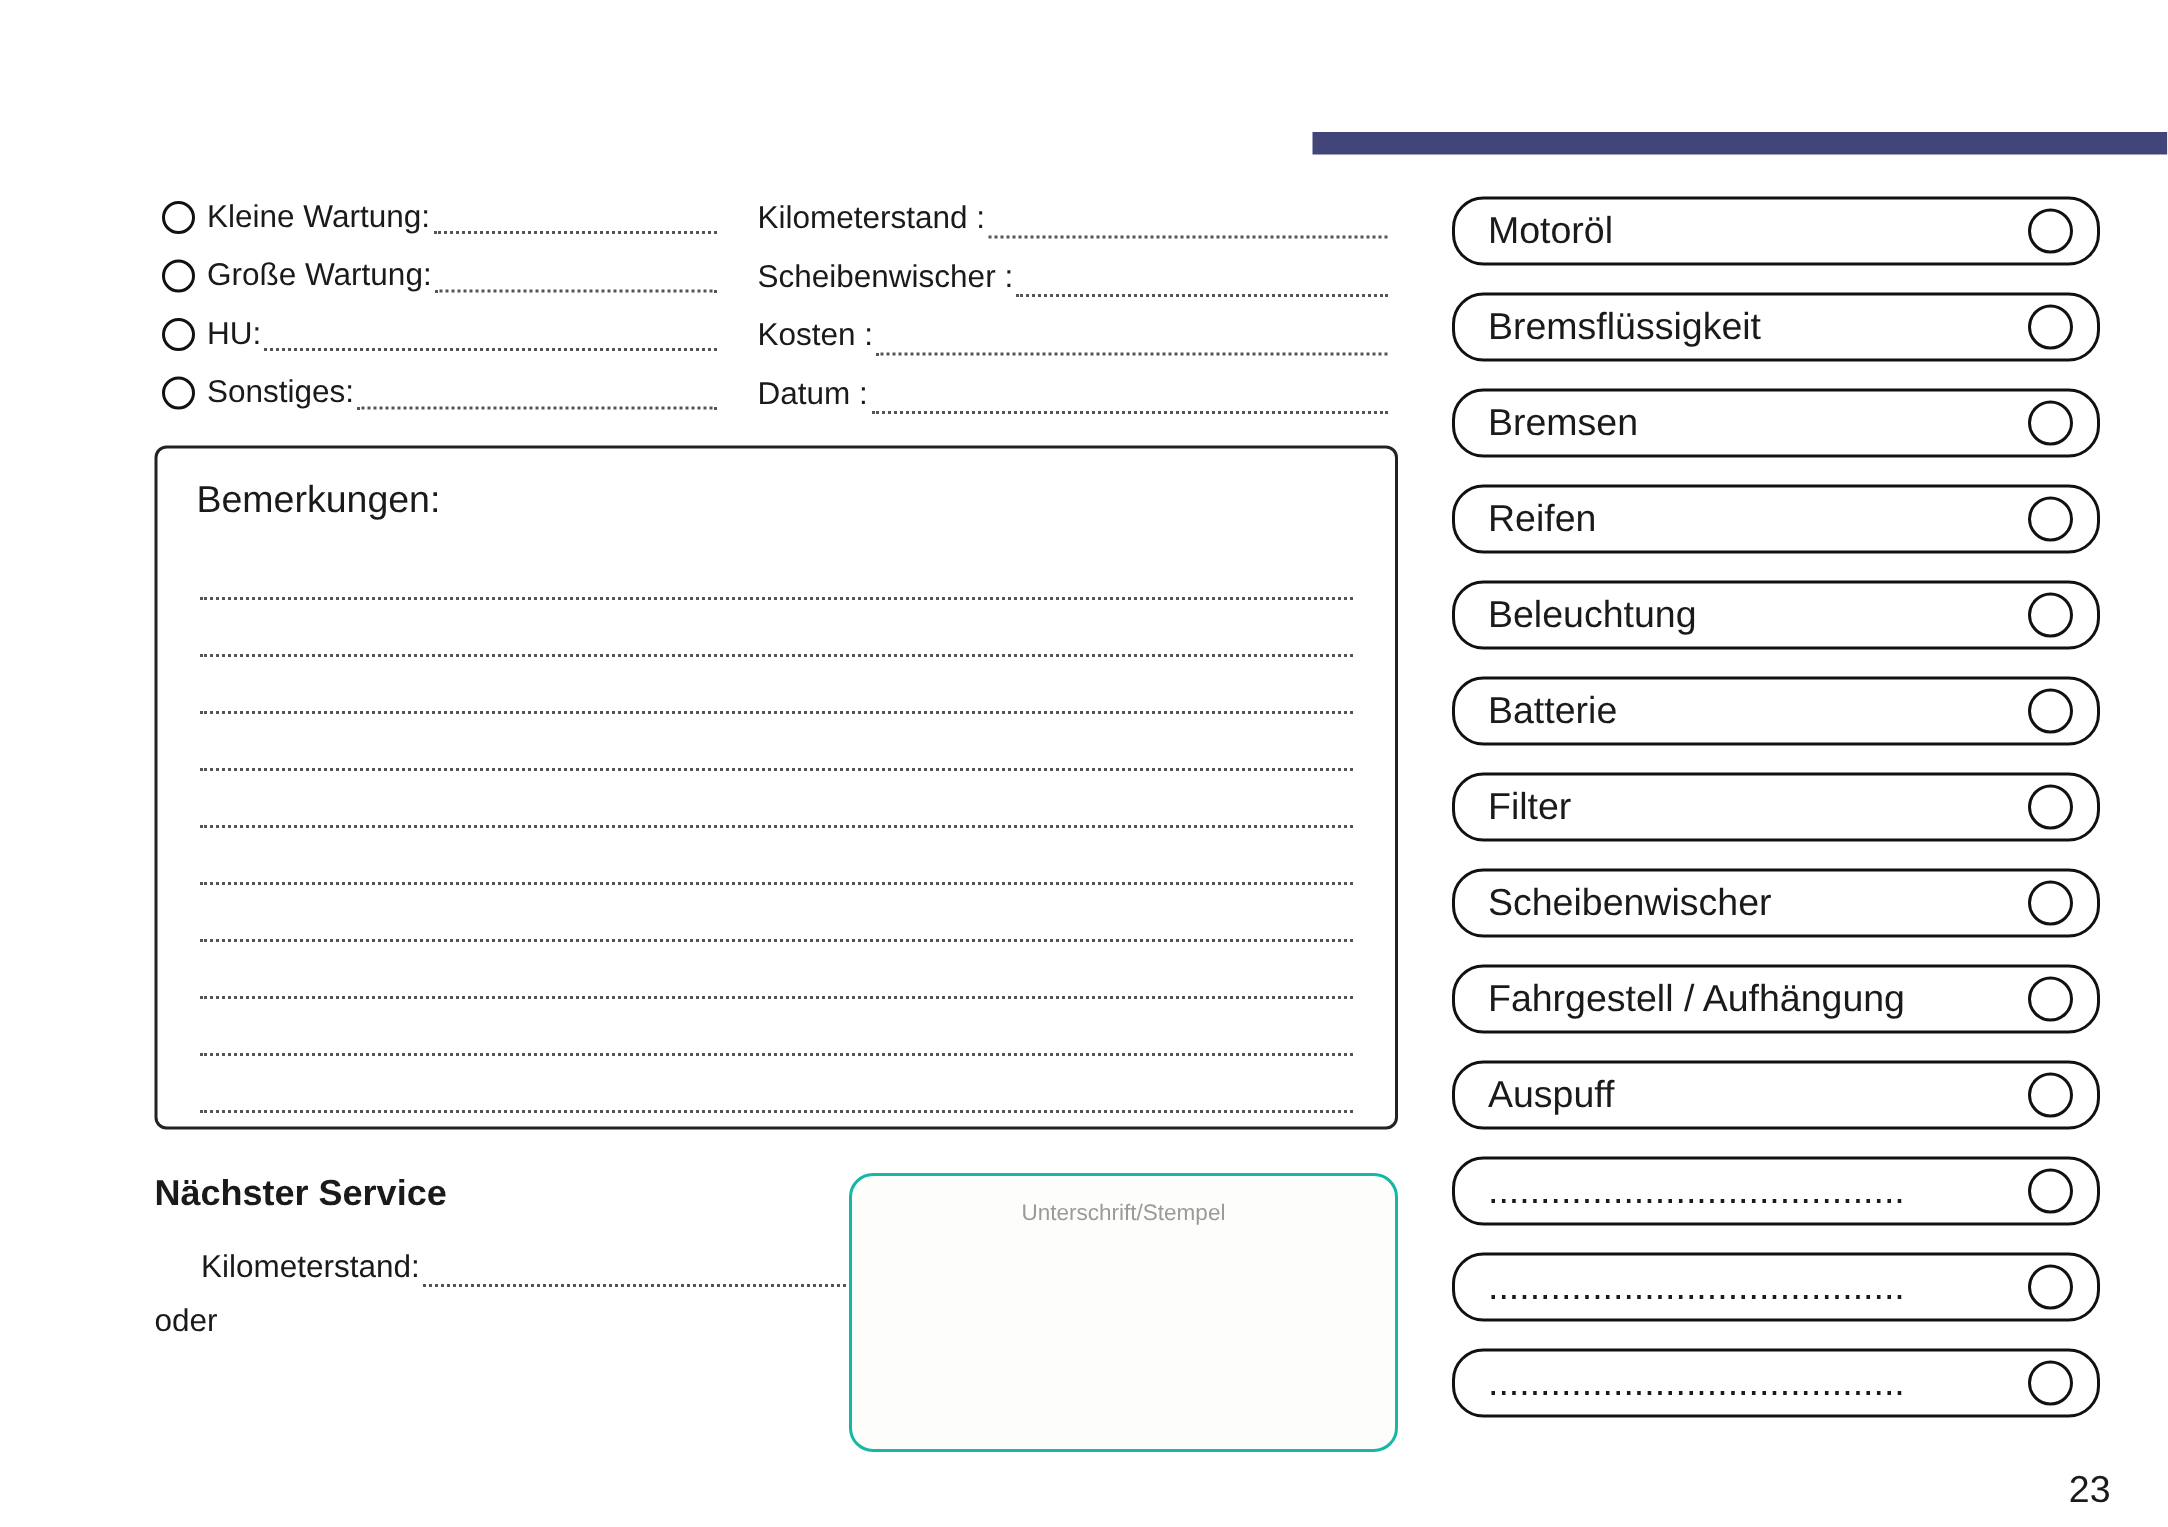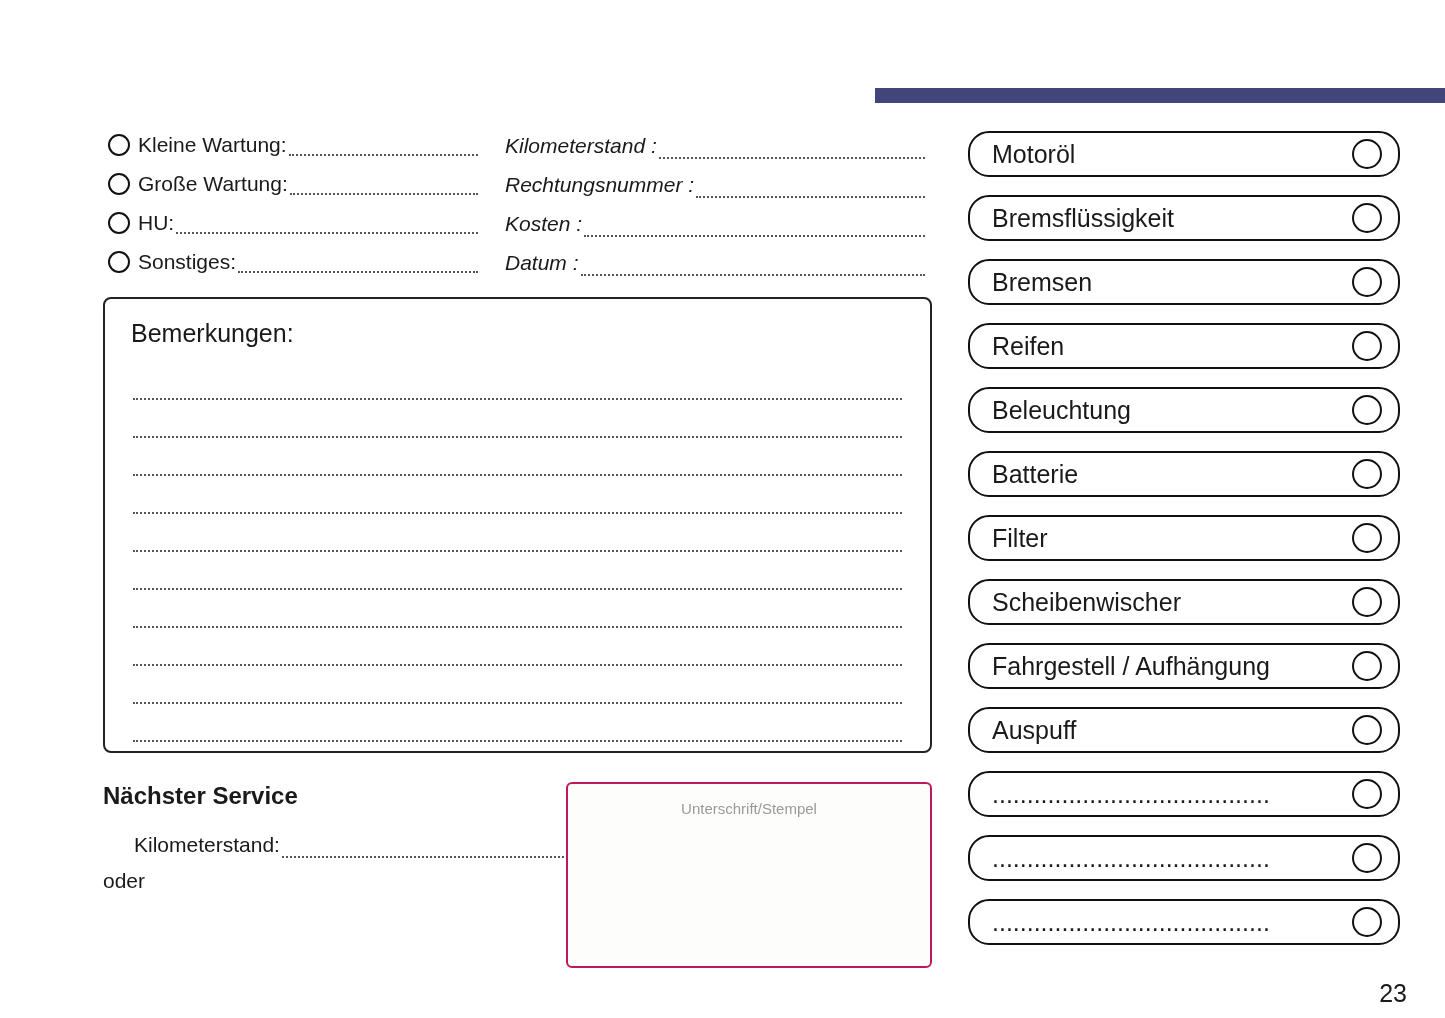--- a/index.html
+++ b/index.html
@@ -10,36 +10,36 @@
   .accent-bar { position:absolute; left:875px; top:88px; width:570px; height:15px; background:#414579; }
 
   
   .svc-row { position:absolute; left:108px; width:370px; height:28px; display:flex; align-items:center; }
   .radio { width:22px; height:22px; border:2.5px solid #111; border-radius:50%; flex:0 0 auto; margin-right:8px; margin-bottom:1px; background:#fff; }
   .svc-row .lbl { font-size:21px; line-height:26px; white-space:nowrap; }
   .dots { flex:1 1 auto; border-bottom:2px dotted #555; height:22px; margin-left:2px; }
 
   
   .mid-row { position:absolute; left:505px; width:420px; height:28px; display:flex; align-items:flex-end; }
-  .mid-row .lbl { font-size:21px; line-height:26px; white-space:nowrap;font-style:italic; }
+  .mid-row .lbl { font-size:21px; line-height:26px; white-space:nowrap; }
 
   
   .remarks { position:absolute; left:103px; top:297px; width:829px; height:456px; border:2px solid #222; border-radius:8px; background:#fff; }
   .remarks-title { font-size:25px; margin:20px 0 0 26px; }
   .remarks-lines { margin:14px 28px 0 28px; }
   .rline { height:38px; border-bottom:2px dotted #555; }
 
   
   .next-title { position:absolute; left:103px; top:782px; font-size:24px; font-weight:bold; }
   .ns-row { position:absolute; left:103px; width:442px; height:28px; display:flex; align-items:flex-end;margin-left:31px; }
   .ns-row .lbl { font-size:21px; line-height:26px; white-space:nowrap; }
   .ns-oder { position:absolute; left:103px; top:869px; font-size:21px; }
 
   
-  .sig-box { position:absolute; left:566px; top:782px; width:366px; height:186px; border:2px solid #be185d; border-radius:6px; background:#fdfdfb; text-align:center; }
+  .sig-box { position:absolute; left:566px; top:782px; width:366px; height:186px; border:2px solid #14b8a6; border-radius:16px; background:#fdfdfb; text-align:center; }
   .sig-label { margin-top:16px; font-size:15px; color:#9a9a9a; }
 
   
   .checklist { position:absolute; left:968px; top:131px; width:432px; display:flex; flex-direction:column; gap:18px; }
   .chk-item { height:46px; border:2.5px solid #111; border-radius:21px; background:#fff; display:flex; align-items:center; padding:0 16px 0 22px; }
   .chk-item .lbl { flex:1 1 auto; font-size:25px; white-space:nowrap; overflow:hidden; }
   .chk-circle { width:30px; height:30px; border:2.5px solid #111; border-radius:50%; flex:0 0 auto; background:#fff; }
 
   .page-number { position:absolute; right:38px; bottom:10px; font-size:25px; }
 </style>
@@ -69,21 +69,21 @@
     <span class="radio"></span>
     <span class="lbl">Sonstiges:</span>
     <span class="dots"></span>
   </div>
 
   <div class="mid-row" style="top:131px">
     <span class="lbl">Kilometerstand :</span>
     <span class="dots"></span>
   </div>
   <div class="mid-row" style="top:170px">
-    <span class="lbl">Rechtungsnummer :</span>
+    <span class="lbl">Scheibenwischer :</span>
     <span class="dots"></span>
   </div>
   <div class="mid-row" style="top:209px">
     <span class="lbl">Kosten :</span>
     <span class="dots"></span>
   </div>
   <div class="mid-row" style="top:248px">
     <span class="lbl">Datum :</span>
     <span class="dots"></span>
   </div>

